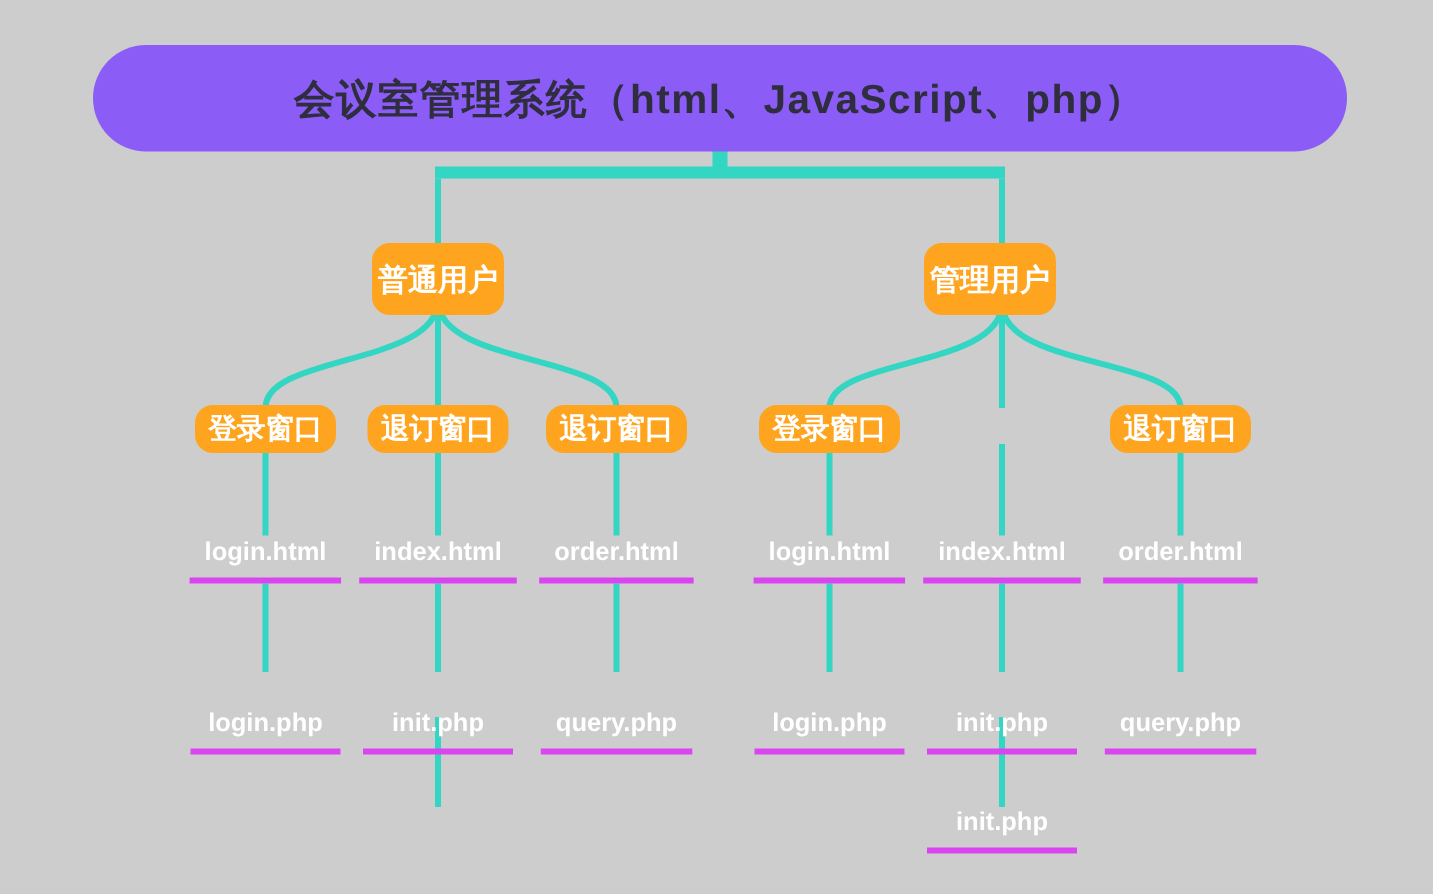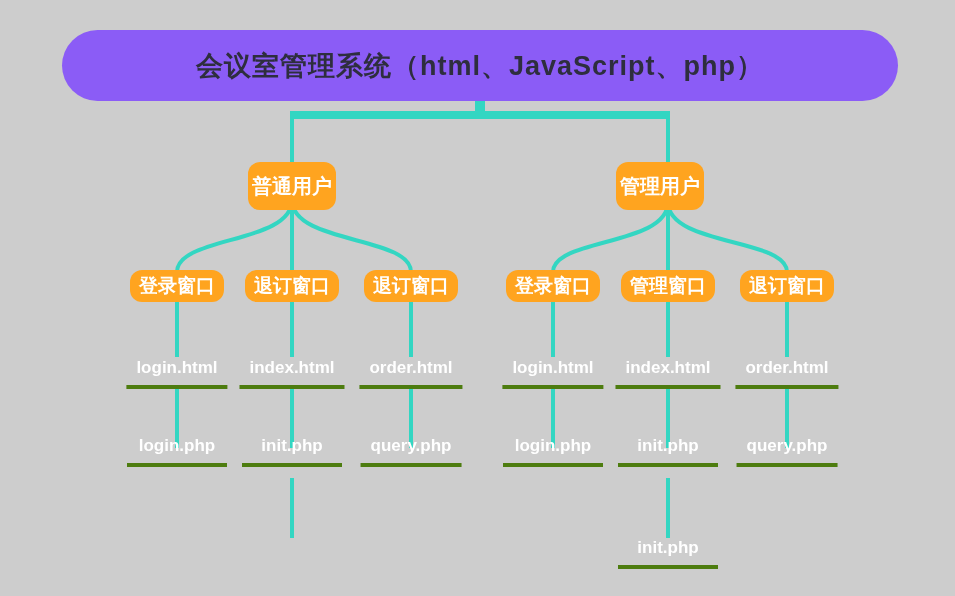--- a/index.html
+++ b/index.html
@@ -79,27 +79,27 @@
   }
   .file {
     position: absolute;
     transform: translateX(-50%);
     color: #ffffff;
     font-size: 17px;
     font-weight: bold;
     line-height: 20px;
     text-align: center;
     padding: 0 10px 7px 10px;
-    border-bottom: 4px solid #4d7c0f;
+    border-bottom: 4px solid #d946ef;
     white-space: nowrap;
     min-width: 80px;
     box-sizing: content-box;
   }
   .row-html { top: 358px; }
-  .row-php  { top: 436px; }
+  .row-php  { top: 472px; }
   .row-sub  { top: 538px; }
   .c1 { left: 177px; }
   .c2 { left: 292px; }
   .c3 { left: 411px; }
   .c4 { left: 553px; }
   .c5 { left: 668px; }
   .c6 { left: 787px; }
   .u1 { left: 292px; }
   .u2 { left: 632px; margin-left: 28px; }
 </style>
@@ -156,21 +156,20 @@
   <div class="root-topic">会议室管理系统（html、JavaScript、php）</div>
 
   <div class="user-topic u1">普通用户</div>
   <div class="user-topic u2">管理用户</div>
 
   <div class="win-topic c1">登录窗口</div>
   <div class="win-topic c2">退订窗口</div>
   <div class="win-topic c3">退订窗口</div>
 
   <div class="win-topic c4">登录窗口</div>
-  <div class="win-topic c5">管理窗口</div>
   <div class="win-topic c6">退订窗口</div>
 
   <div class="file row-html c1">login.html</div>
   <div class="file row-html c2">index.html</div>
   <div class="file row-html c3">order.html</div>
 
   <div class="file row-html c4">login.html</div>
   <div class="file row-html c5">index.html</div>
   <div class="file row-html c6">order.html</div>
 

